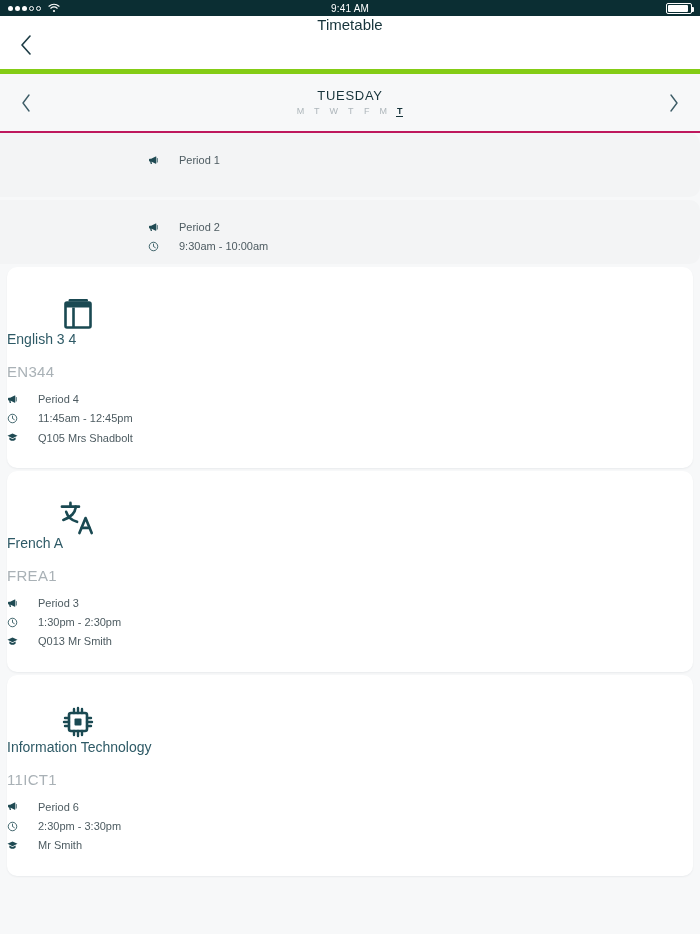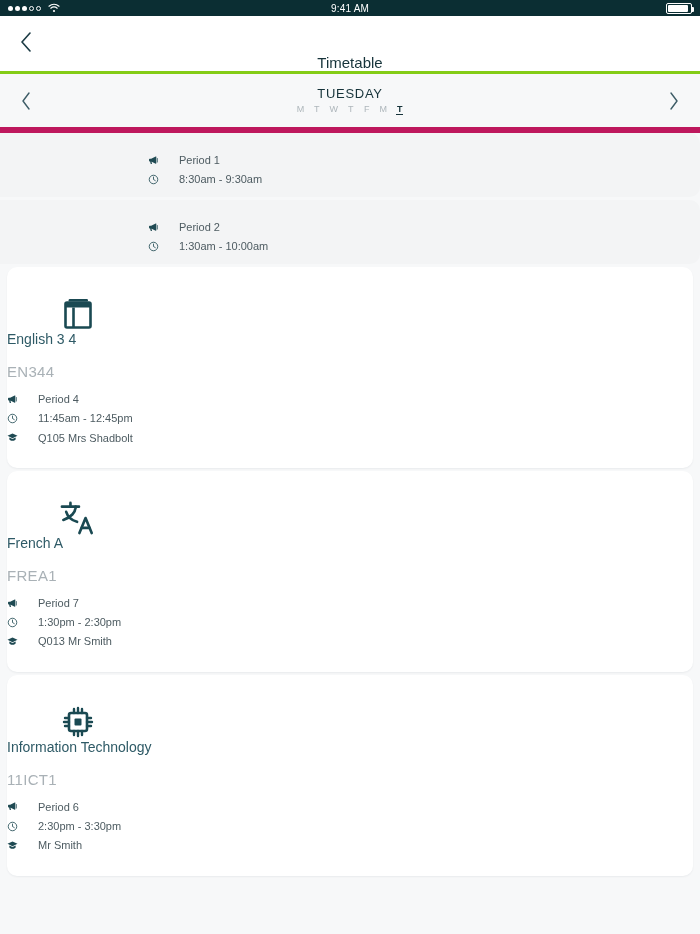--- a/index.html
+++ b/index.html
@@ -32,37 +32,37 @@
   }
   .battery::after{
     content:""; position:absolute; right:-3px; top:3px;
     width:2px; height:5px; background:#ffffff; border-radius:0 1px 1px 0;
   }
   .battery-fill{ height:100%; width:92%; background:#ffffff; border-radius:1px; }
 
   
   .nav-bar{
     height:58px; background:#ffffff;
-    display:flex; align-items:flex-end; position:relative;
-    border-bottom:3px solid #84cc16;
+    display:flex; align-items:flex-start; position:relative;
+    border-bottom:5px solid #84cc16;
   }
   .back-btn{
     width:52px; height:58px; display:flex; align-items:center; justify-content:center;
     cursor:pointer;
   }
   .nav-title{
     position:absolute; left:0; right:0; text-align:center;
     font-size:15px; color:#16333a; font-weight:400;
   }
 
   
   .day-bar{
     height:59px; background:#f7f8f9;
     display:flex; align-items:center; position:relative;
-    border-bottom:6px solid #be185d;
+    border-bottom:2px solid #be185d;
   }
   .day-arrow{
     width:52px; height:59px; display:flex; align-items:center; justify-content:center;
     cursor:pointer;
   }
   .day-arrow.right{ margin-left:auto; }
   .day-center{
     position:absolute; left:0; right:0; text-align:center;
     display:flex; flex-direction:column; align-items:center; gap:3px;
   }
@@ -201,48 +201,39 @@
       <div class="period-row first">
         <div class="meta-line">
           <span class="meta-icon">
             <svg width="11" height="11" viewBox="0 0 16 16" fill="currentColor">
               <path d="M11.2 2.1 4.6 5.4H2.4c-.5 0-.9.4-.9.9v2.2c0 .5.4.9.9.9h.7l.6 3.1c.05.3.3.5.6.5h1c.35 0 .6-.3.55-.65L4.9 9.4h-.3l6.6 3.3c.4.2.9-.1.9-.55V2.65c0-.45-.5-.75-.9-.55z"></path>
               <path d="M13.6 5.1v5.2" stroke="currentColor" stroke-width="1.1" stroke-linecap="round"></path>
             </svg>
           </span>
           <span class="meta-text">Period 1</span>
         </div>
-        <div class="meta-line">
-          <span class="meta-icon">
-            <svg width="11" height="11" viewBox="0 0 16 16" fill="none">
-              <circle cx="8" cy="8" r="6.2" stroke="currentColor" stroke-width="1.2"></circle>
-              <path d="M8 4.4V8l2.6 1.6" stroke="currentColor" stroke-width="1.2" stroke-linecap="round" stroke-linejoin="round"></path>
-            </svg>
-          </span>
-          <span class="meta-text">8:30am - 9:30am</span>
-        </div>
       </div>
       <div class="period-row">
         <div class="meta-line">
           <span class="meta-icon">
             <svg width="11" height="11" viewBox="0 0 16 16" fill="currentColor">
               <path d="M11.2 2.1 4.6 5.4H2.4c-.5 0-.9.4-.9.9v2.2c0 .5.4.9.9.9h.7l.6 3.1c.05.3.3.5.6.5h1c.35 0 .6-.3.55-.65L4.9 9.4h-.3l6.6 3.3c.4.2.9-.1.9-.55V2.65c0-.45-.5-.75-.9-.55z"></path>
               <path d="M13.6 5.1v5.2" stroke="currentColor" stroke-width="1.1" stroke-linecap="round"></path>
             </svg>
           </span>
           <span class="meta-text">Period 2</span>
         </div>
         <div class="meta-line">
           <span class="meta-icon">
             <svg width="11" height="11" viewBox="0 0 16 16" fill="none">
               <circle cx="8" cy="8" r="6.2" stroke="currentColor" stroke-width="1.2"></circle>
               <path d="M8 4.4V8l2.6 1.6" stroke="currentColor" stroke-width="1.2" stroke-linecap="round" stroke-linejoin="round"></path>
             </svg>
           </span>
-          <span class="meta-text">1:30am - 10:00am</span>
+          <span class="meta-text">9:30am - 10:00am</span>
         </div>
       </div>
     </div>
   <div id="class-list">
       <div class="class-card">
         <div class="card-icon">
           <svg width="32" height="34" viewBox="0 0 32 34" fill="none">
             <rect x="3.5" y="5.5" width="25" height="25" rx="1.5" stroke="currentColor" stroke-width="2.6"></rect>
             <path d="M3.5 5.5h25v5h-25z" fill="currentColor"></path>
             <path d="M11.5 10.5v20" stroke="currentColor" stroke-width="2.6"></path>
@@ -295,21 +286,21 @@
         <div class="card-body">
           <div class="card-title">French A</div>
           <div class="card-code">FREA1</div>
           <div class="meta-line">
             <span class="meta-icon">
               <svg width="11" height="11" viewBox="0 0 16 16" fill="currentColor">
                 <path d="M11.2 2.1 4.6 5.4H2.4c-.5 0-.9.4-.9.9v2.2c0 .5.4.9.9.9h.7l.6 3.1c.05.3.3.5.6.5h1c.35 0 .6-.3.55-.65L4.9 9.4h-.3l6.6 3.3c.4.2.9-.1.9-.55V2.65c0-.45-.5-.75-.9-.55z"></path>
                 <path d="M13.6 5.1v5.2" stroke="currentColor" stroke-width="1.1" stroke-linecap="round"></path>
               </svg>
             </span>
-            <span class="meta-text">Period 7</span>
+            <span class="meta-text">Period 3</span>
           </div>
           <div class="meta-line">
             <span class="meta-icon">
               <svg width="11" height="11" viewBox="0 0 16 16" fill="none">
                 <circle cx="8" cy="8" r="6.2" stroke="currentColor" stroke-width="1.2"></circle>
                 <path d="M8 4.4V8l2.6 1.6" stroke="currentColor" stroke-width="1.2" stroke-linecap="round" stroke-linejoin="round"></path>
               </svg>
             </span>
             <span class="meta-text">1:30pm - 2:30pm</span>
           </div>

